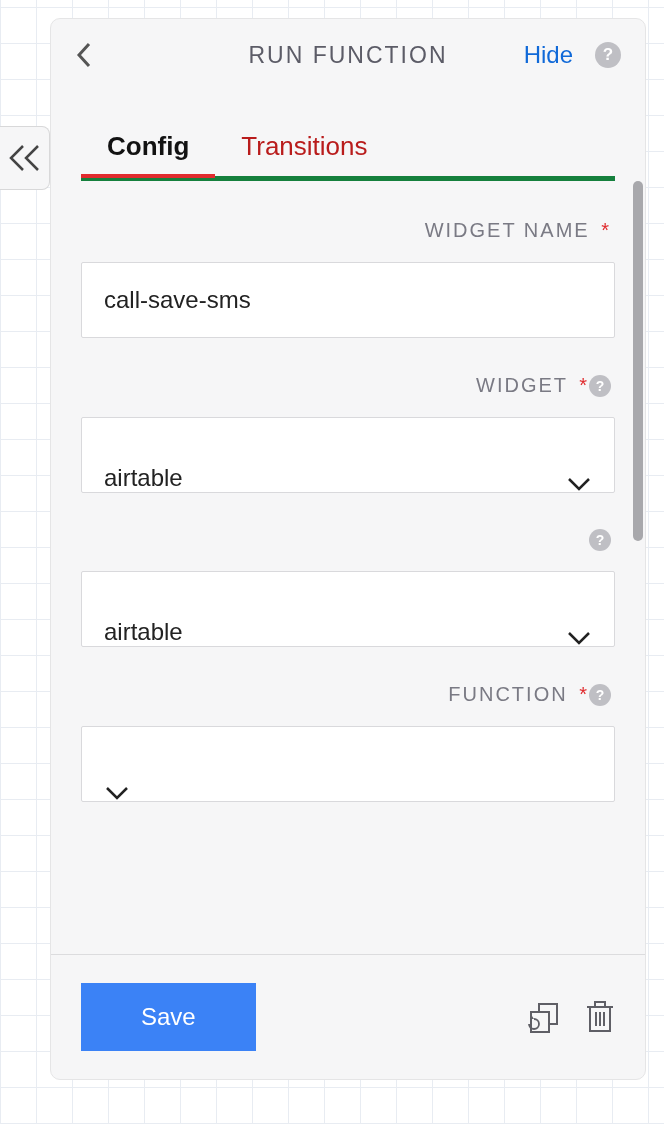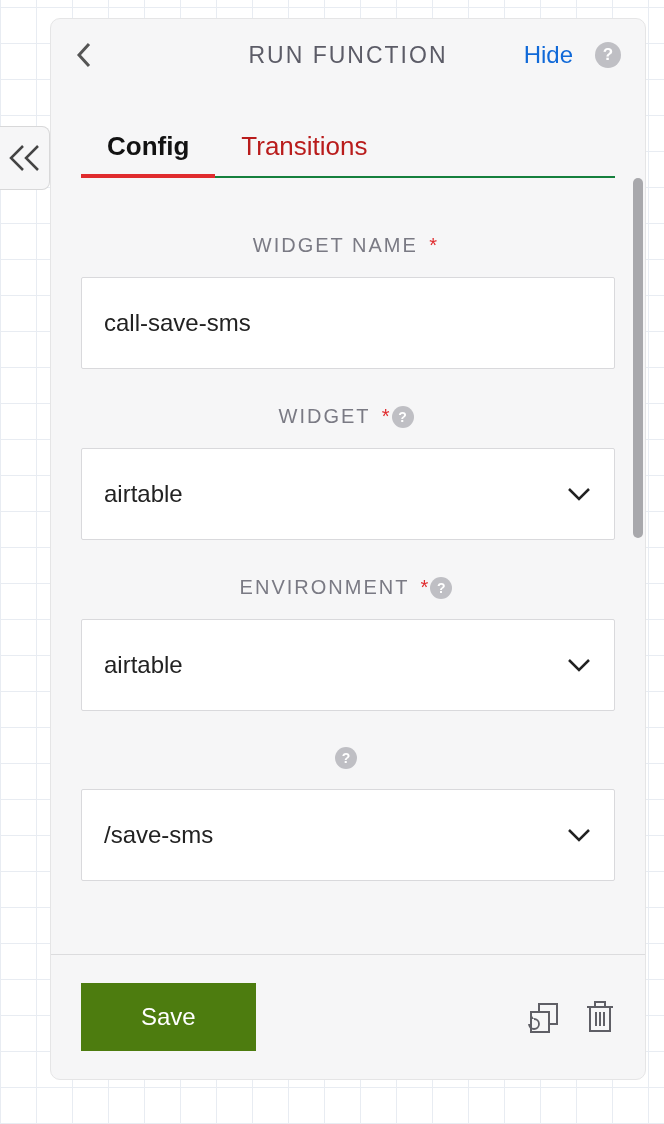--- a/index.html
+++ b/index.html
@@ -91,21 +91,21 @@
     font-size: 17px;
     font-weight: 700;
     display: flex;
     align-items: center;
     justify-content: center;
     cursor: pointer;
   }
 
   .tabs {
     display: flex;
-    border-bottom: 2px solid #15803d;
+    border-bottom: 5px solid #15803d;
     margin: 30px 30px 0 30px;
   }
   .tab {
     padding: 10px 26px 12px 26px;
     font-size: 26px;
     color: #b91c1c;
     cursor: pointer;
     margin-bottom: -2px;
     border-bottom: 4px solid transparent;
   }
@@ -128,24 +128,23 @@
     width: 10px;
     height: 360px;
     background: #a8a8ac;
     border-radius: 6px;
   }
 
   .field { margin-bottom: 36px; }
   .field-label-row {
     display: flex;
     align-items: center;
-    justify-content: center;
+    justify-content: flex-end;
     margin-bottom: 20px;
     padding-right: 4px;
-    margin-top: 18px;
   }
   .field-label {
     font-size: 20px;
     letter-spacing: 2px;
     color: #7a7a84;
     font-weight: 400;
   }
   .req { color: #e02b2e; margin-left: 4px; }
   .field-help {
     width: 22px;
@@ -155,54 +154,54 @@
     color: #fff;
     font-size: 14px;
     font-weight: 700;
     display: flex;
     align-items: center;
     justify-content: center;
     cursor: pointer;
   }
   .text-input, .select-input {
     width: 100%;
-    height: 92px;
+    height: 76px;
     border: 1px solid #d9d9dc;
     background: #fff;
     border-radius: 2px;
     font-size: 24px;
     padding: 0 22px;
     color: #222;
     display: flex;
     align-items: center;
     justify-content: space-between;
     cursor: text;
   }
-  .select-input { cursor: pointer; }
+  .select-input { cursor: pointer; align-items: flex-end; }
   .chevron-down { color: #222; }
 
   .copy-icon {
     width: 22px;
     height: 22px;
     display: flex;
     align-items: center;
     justify-content: center;
     color: #7a7a84;
     cursor: pointer;
   }
 
   .footer {
     border-top: 1px solid #dcdcde;
     padding: 28px 30px;
     display: flex;
     align-items: center;
     justify-content: space-between;
   }
   .save-btn {
-    background: #4d7c0f;
+    background: #3b82f6;
     color: #fff;
     font-size: 24px;
     border: none;
     padding: 20px 60px;
     cursor: pointer;
   }
   .footer-icons {
     display: flex;
     gap: 24px;
     align-items: center;
@@ -268,42 +267,41 @@
         <span class="chevron-down">
           <svg width="26" height="16" viewBox="0 0 26 16">
               <polyline points="3,3 13,13 23,3" fill="none" stroke="currentColor" stroke-width="2.5"></polyline>
             </svg>
         </span>
       </div>
     </div>
 
     <div class="field">
       <div class="field-label-row">
-        <span class="field-label">
-          <span>ENVIRONMENT</span>
-          <span class="req">*</span>
-        </span>
         <span class="field-help">?</span>
       </div>
       <div class="select-input">
         <span>airtable</span>
         <span class="chevron-down">
           <svg width="26" height="16" viewBox="0 0 26 16">
               <polyline points="3,3 13,13 23,3" fill="none" stroke="currentColor" stroke-width="2.5"></polyline>
             </svg>
         </span>
       </div>
     </div>
 
     <div class="field">
       <div class="field-label-row">
+        <span class="field-label">
+          <span>FUNCTION</span>
+          <span class="req">*</span>
+        </span>
         <span class="field-help">?</span>
       </div>
       <div class="select-input">
-        <span>/save-sms</span>
         <span class="chevron-down">
           <svg width="26" height="16" viewBox="0 0 26 16">
               <polyline points="3,3 13,13 23,3" fill="none" stroke="currentColor" stroke-width="2.5"></polyline>
             </svg>
         </span>
       </div>
     </div>
 
   </div>
 

